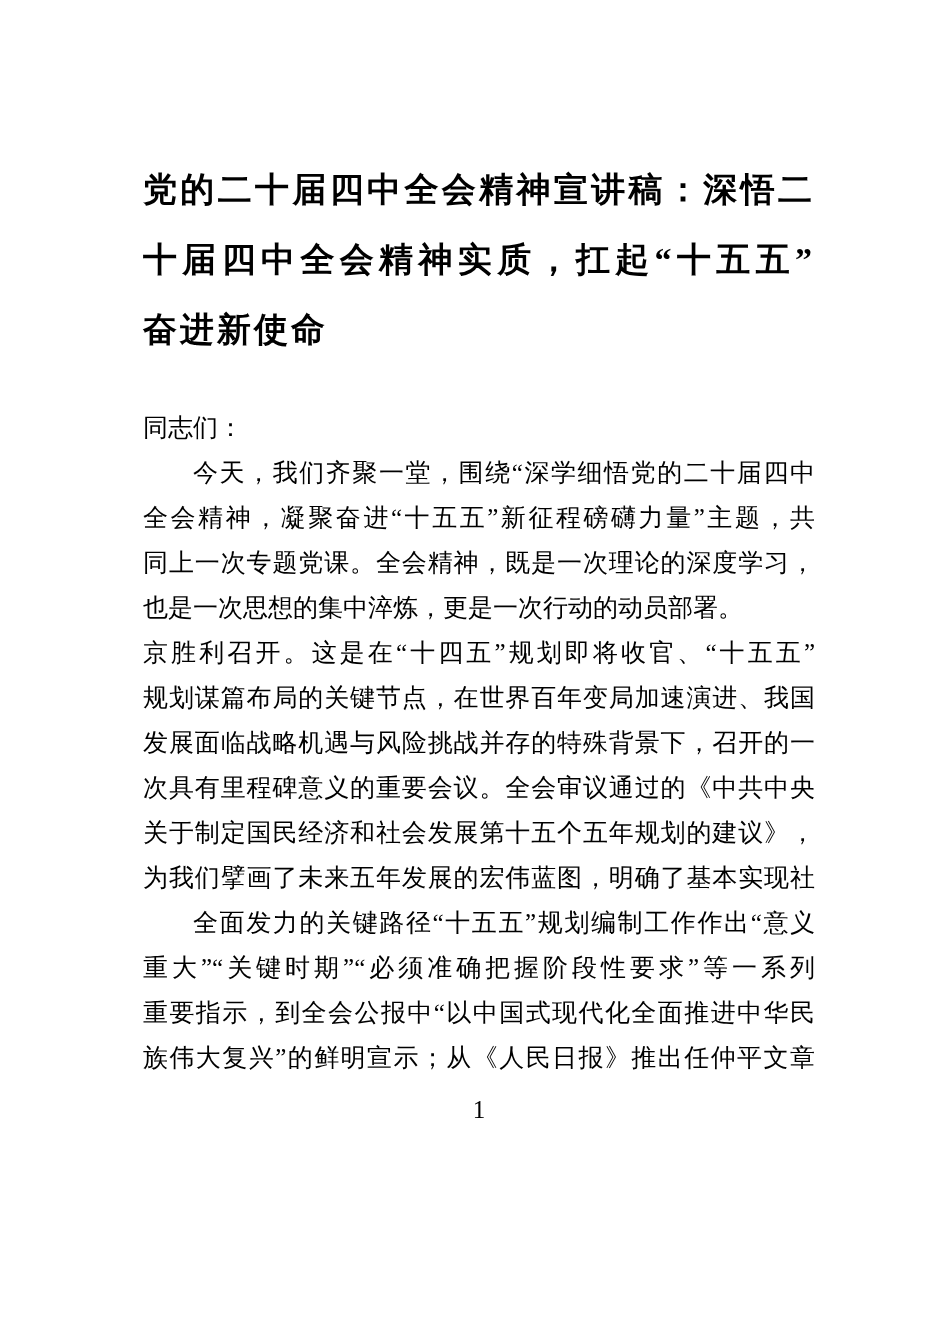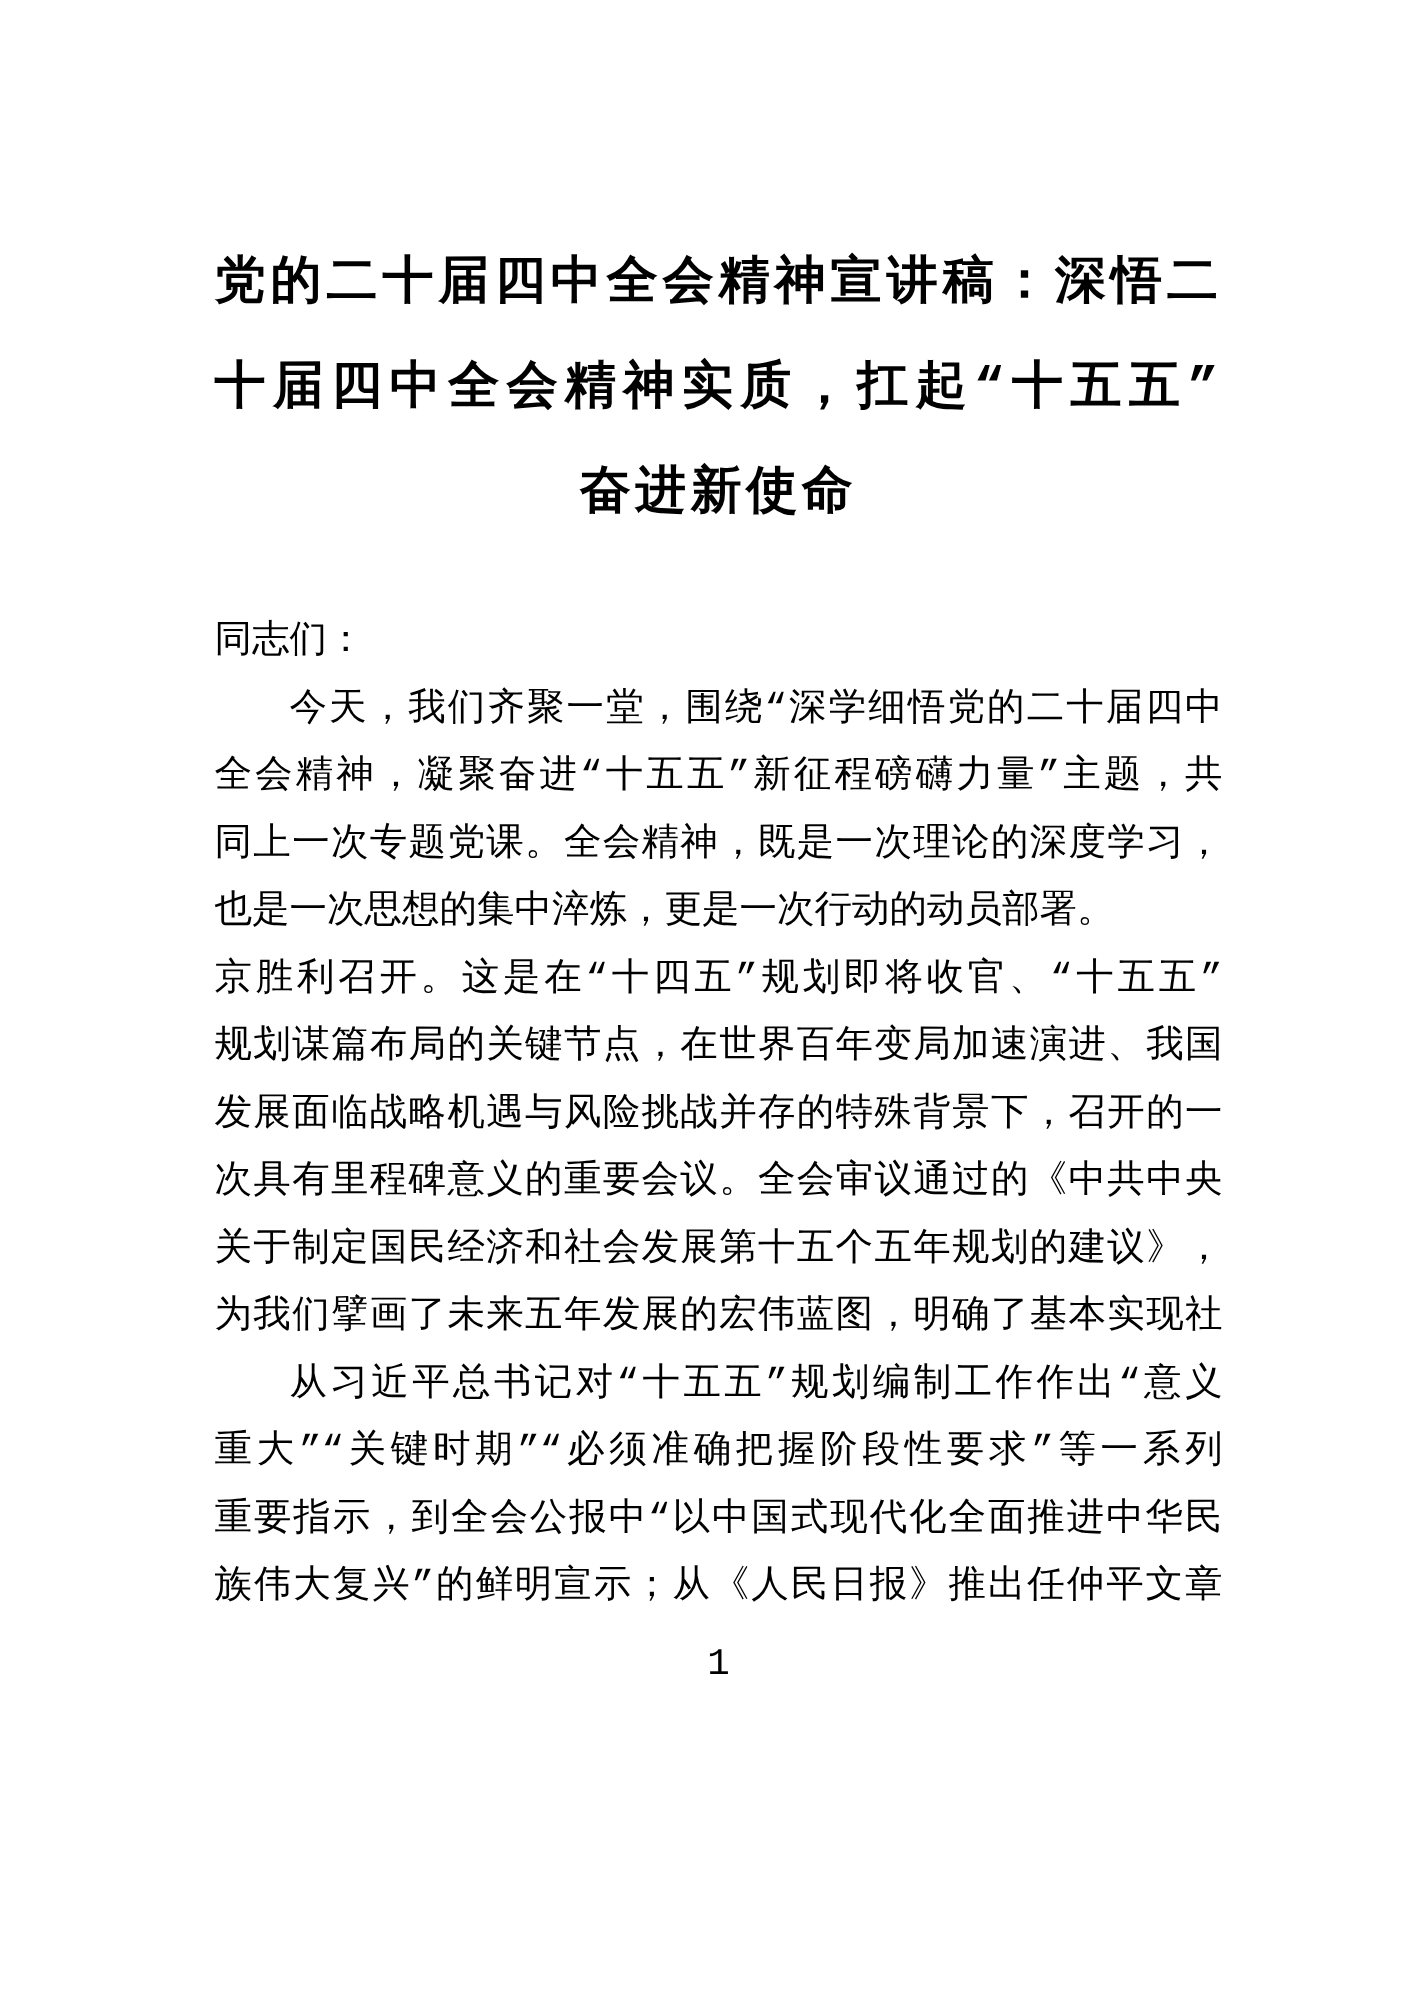--- a/index.html
+++ b/index.html
@@ -8,21 +8,21 @@
     background: #ffffff;
   }
   .page {
     position: relative;
     width: 950px;
     height: 1344px;
     margin: 0 auto;
     background: #ffffff;
     color: #000000;
     overflow: hidden;
-    font-family: Liberation Mono, monospace;
+    font-family: Liberation Serif, serif;
   }
   .content {
     padding-left: 143px;
     padding-right: 135px; 
   }
   
   .doc-title {
     margin: 155px 0 40px 0;
   }
   .title-line {
@@ -32,21 +32,20 @@
     letter-spacing: 3px;
     white-space: nowrap;
   }
   .title-line.t-justify {
     white-space: normal;
     text-align: justify;
     text-align-last: justify;
     text-justify: inter-character;
   }
   .title-line.t-center {
-    text-align: center;
   }
   
   .doc-body {
     font-size: 25px;
     line-height: 45px;
   }
   .line {
     text-align: justify;
     text-align-last: justify;
     text-justify: inter-character;
@@ -84,21 +83,21 @@
       <div class="line indent">今天，我们齐聚一堂，围绕“深学细悟党的二十届四中</div>
       <div class="line">全会精神，凝聚奋进“十五五”新征程磅礴力量”主题，共</div>
       <div class="line">同上一次专题党课。全会精神，既是一次理论的深度学习，</div>
       <div class="line align-left">也是一次思想的集中淬炼，更是一次行动的动员部署。</div>
       <div class="line">京胜利召开。这是在“十四五”规划即将收官、“十五五”</div>
       <div class="line">规划谋篇布局的关键节点，在世界百年变局加速演进、我国</div>
       <div class="line">发展面临战略机遇与风险挑战并存的特殊背景下，召开的一</div>
       <div class="line">次具有里程碑意义的重要会议。全会审议通过的《中共中央</div>
       <div class="line">关于制定国民经济和社会发展第十五个五年规划的建议》，</div>
       <div class="line">为我们擘画了未来五年发展的宏伟蓝图，明确了基本实现社</div>
-      <div class="line indent">从习近平总书记对“十五五”规划编制工作作出“意义</div>
+      <div class="line indent">全面发力的关键路径“十五五”规划编制工作作出“意义</div>
       <div class="line">重大”“关键时期”“必须准确把握阶段性要求”等一系列</div>
       <div class="line">重要指示，到全会公报中“以中国式现代化全面推进中华民</div>
       <div class="line">族伟大复兴”的鲜明宣示；从《人民日报》推出任仲平文章</div>
     </div>
 
     <div class="page-footer">
       <span class="page-number">1</span>
     </div>
 
   </div>

